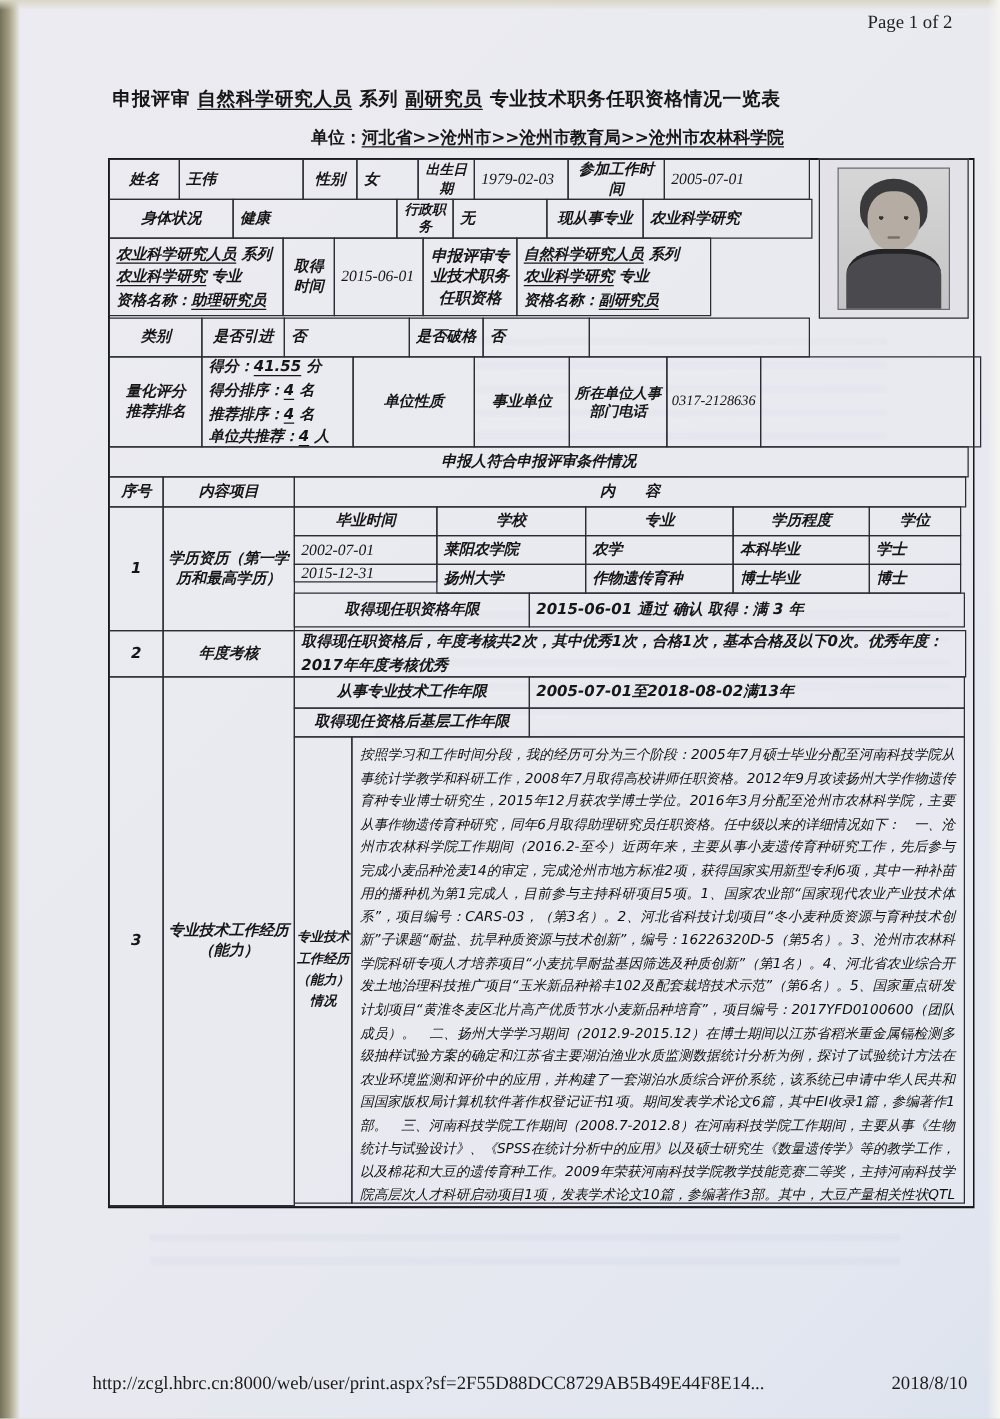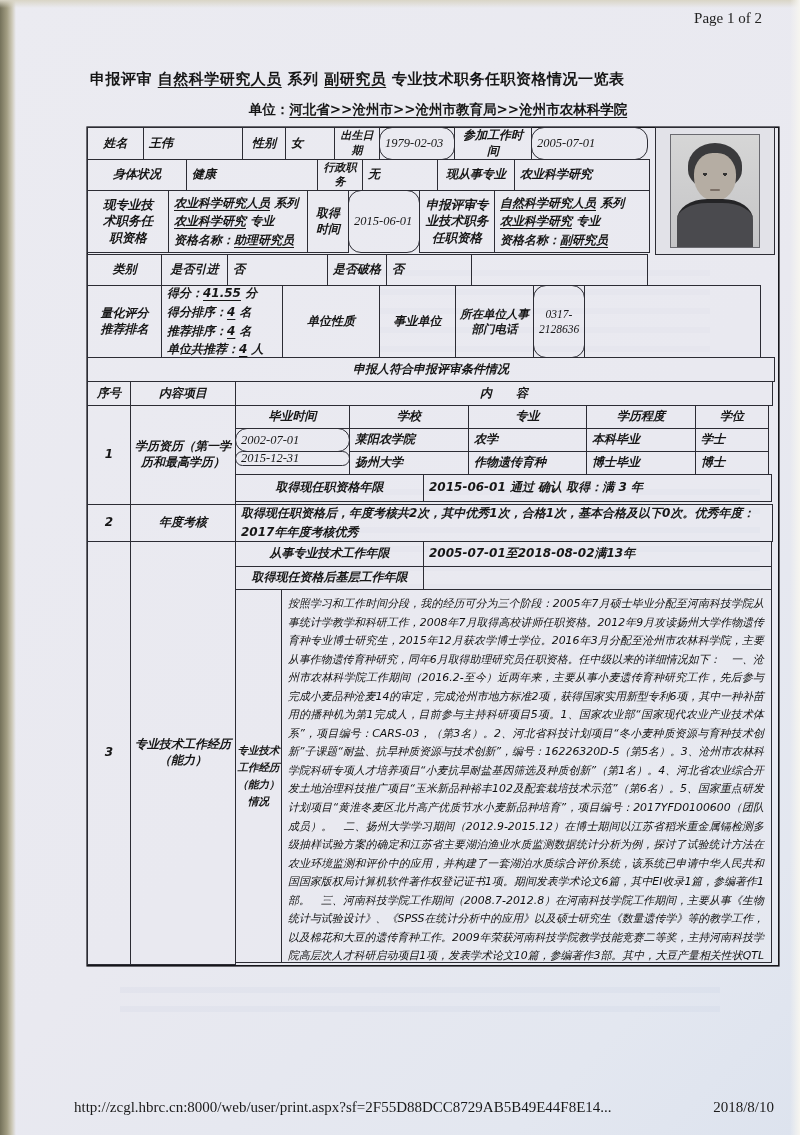--- a/index.html
+++ b/index.html
@@ -20,21 +20,21 @@
   .title{position:absolute;left:90px;right:14px;top:70px;text-align:left;font-size:15px;font-weight:bold;letter-spacing:.5px;}
   .unitline{position:absolute;left:90px;right:14px;top:101px;text-align:center;font-size:13.5px;font-weight:bold;}
   .u{text-decoration:underline;text-underline-offset:2.5px;}
   .form{position:absolute;left:88px;top:128px;width:690px;font-size:12px;box-shadow:0 0 0 1.6px #15151a;background:rgba(236,236,242,.35);font-style:italic;}
   .r{display:flex;}
   .col{display:flex;flex-direction:column;flex:none;}
   .c{box-sizing:border-box;flex:none;border:1px solid #2c2c34;margin-left:-1px;margin-top:-1px;
      display:flex;align-items:center;justify-content:center;text-align:center;
      padding:1px 3px;font-weight:bold;line-height:1.3;overflow:hidden;}
   .val{justify-content:flex-start;text-align:left;padding-left:5px;}
-  .num{font-family:"Liberation Serif",serif;font-weight:normal;font-size:12.5px;border-radius:13px;}
+  .num{font-family:"Liberation Serif",serif;font-weight:normal;font-size:12.5px;}
   .lines{display:block;width:100%;text-align:left;}
   .lines>div{line-height:1.55;}
   .qcell{align-items:center;}
   .narrcell{align-items:flex-start;padding:0;}
   .narr{display:block;font-weight:normal;font-size:10.9px;line-height:18.55px;text-align:justify;padding:5px 7px 4px 6px;color:#101010;}
   .sub{font-size:10.5px;padding:1px 1px;line-height:1.6;}
   .tight{padding-left:9px;padding-right:9px;}
   .photo-cell{background:#e2e2e8;align-items:center;justify-content:center;}
   .photo{width:88px;height:112px;border:1px solid #6a6a70;background:linear-gradient(180deg,#d6d6d6 0,#c4c4c6 100%);position:relative;overflow:hidden;}
   .hair{position:absolute;left:17px;top:8px;width:54px;height:46px;border-radius:50% 50% 42% 42%;background:#3a3a3c;}
@@ -80,21 +80,20 @@
         </div>
         <div class="r">
           <div class="c" style="width:100px;height:32px">身体状况</div>
           <div class="c val" style="width:132px;height:32px">健康</div>
           <div class="c" style="width:46px;height:32px;font-size:11px">行政职务</div>
           <div class="c val" style="width:76px;height:32px">无</div>
           <div class="c" style="width:78px;height:32px">现从事专业</div>
           <div class="c val" style="width:136px;height:32px">农业科学研究</div>
         </div>
         <div class="r">
-          <div class="c tight" style="width:82px;height:63px;font-size:12.5px">现专业技术职务任职资格</div>
           <div class="c val" style="width:140px;height:63px">
             <div class="lines">
               <div><span class="u">农业科学研究人员</span><span> 系列</span></div>
               <div><span class="u">农业科学研究</span><span> 专业</span></div>
               <div><span>资格名称：</span><span class="u">助理研究员</span></div>
             </div>
           </div>
           <div class="c" style="width:42px;height:63px">取得时间</div>
           <div class="c val num" style="width:72px;height:63px">2015-06-01</div>
           <div class="c" style="width:76px;height:63px;padding:1px 4px;font-size:12.5px">申报评审专业技术职务任职资格</div>
@@ -133,21 +132,21 @@
         <div class="lines">
           <div><span>得分：</span><span class="u">41.55</span><span> 分</span></div>
           <div><span>得分排序：</span><span class="u">4</span><span> 名</span></div>
           <div><span>推荐排序：</span><span class="u">4</span><span> 名</span></div>
           <div><span>单位共推荐：</span><span class="u">4</span><span> 人</span></div>
         </div>
       </div>
       <div class="c" style="width:98px;height:73px">单位性质</div>
       <div class="c" style="width:77px;height:73px">事业单位</div>
       <div class="c" style="width:79px;height:73px;font-size:11.5px">所在单位人事部门电话</div>
-      <div class="c num" style="width:52px;height:73px;font-size:11.5px">0317-2128636</div>
+      <div class="c num" style="width:76px;height:73px;font-size:11.5px">0317-2128636</div>
       <div class="c" style="width:177px;height:73px"></div>
     </div>
 
     <div class="r">
       <div class="c" style="width:688px;height:25px">申报人符合申报评审条件情况</div>
     </div>
     <div class="r">
       <div class="c" style="width:44px;height:25px">序号</div>
       <div class="c" style="width:106px;height:25px">内容项目</div>
       <div class="c" style="width:538px;height:25px">内　　容</div>

